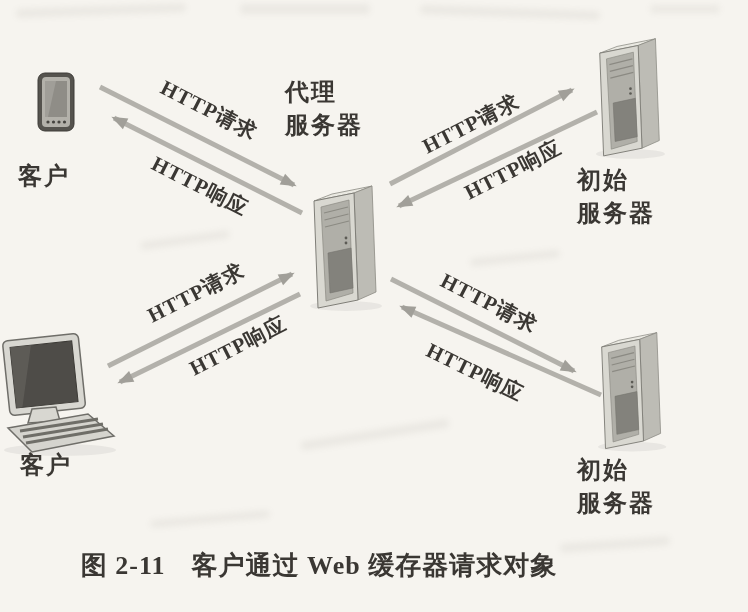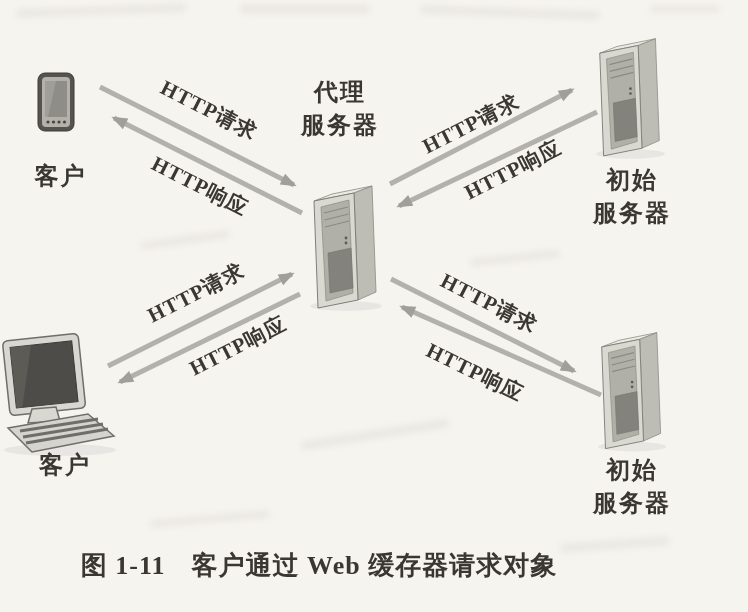--- a/index.html
+++ b/index.html
@@ -35,21 +35,21 @@
   .pda-screen{fill:#8f8d87;}
   .pda-glare{fill:#a7a59f;opacity:.7;}
   .pda-dot{fill:#45433f;}
   
   .edge-label{
     position:absolute;width:150px;height:28px;text-align:center;
     font-size:21px;font-weight:600;letter-spacing:1px;line-height:28px;
     transform-origin:center;white-space:nowrap;
   }
   .node-label{
-    position:absolute;text-align:center;font-size:24px;font-weight:600;
+    position:absolute;font-size:24px;font-weight:600;
     letter-spacing:2px;line-height:33px;white-space:nowrap;
   }
   .caption{
     position:absolute;left:54px;top:548px;width:530px;text-align:center;
     font-size:26px;font-weight:600;letter-spacing:1px;white-space:nowrap;
   }
   .caption .gap{display:inline-block;width:26px;}
 </style>
 </head>
 <body>
@@ -152,16 +152,16 @@
     <div>初始</div>
     <div>服务器</div>
   </div>
 
   <div class="node-label" style="left:577px;top:454px;width:110px;">
     <div>初始</div>
     <div>服务器</div>
   </div>
 
   <div class="caption">
-    <span>图 1-11</span><span class="gap"></span><span>客户通过 Web 缓存器请求对象</span>
+    <span>图 2-11</span><span class="gap"></span><span>客户通过 Web 缓存器请求对象</span>
   </div>
 
 </div>
 
 </body></html>

